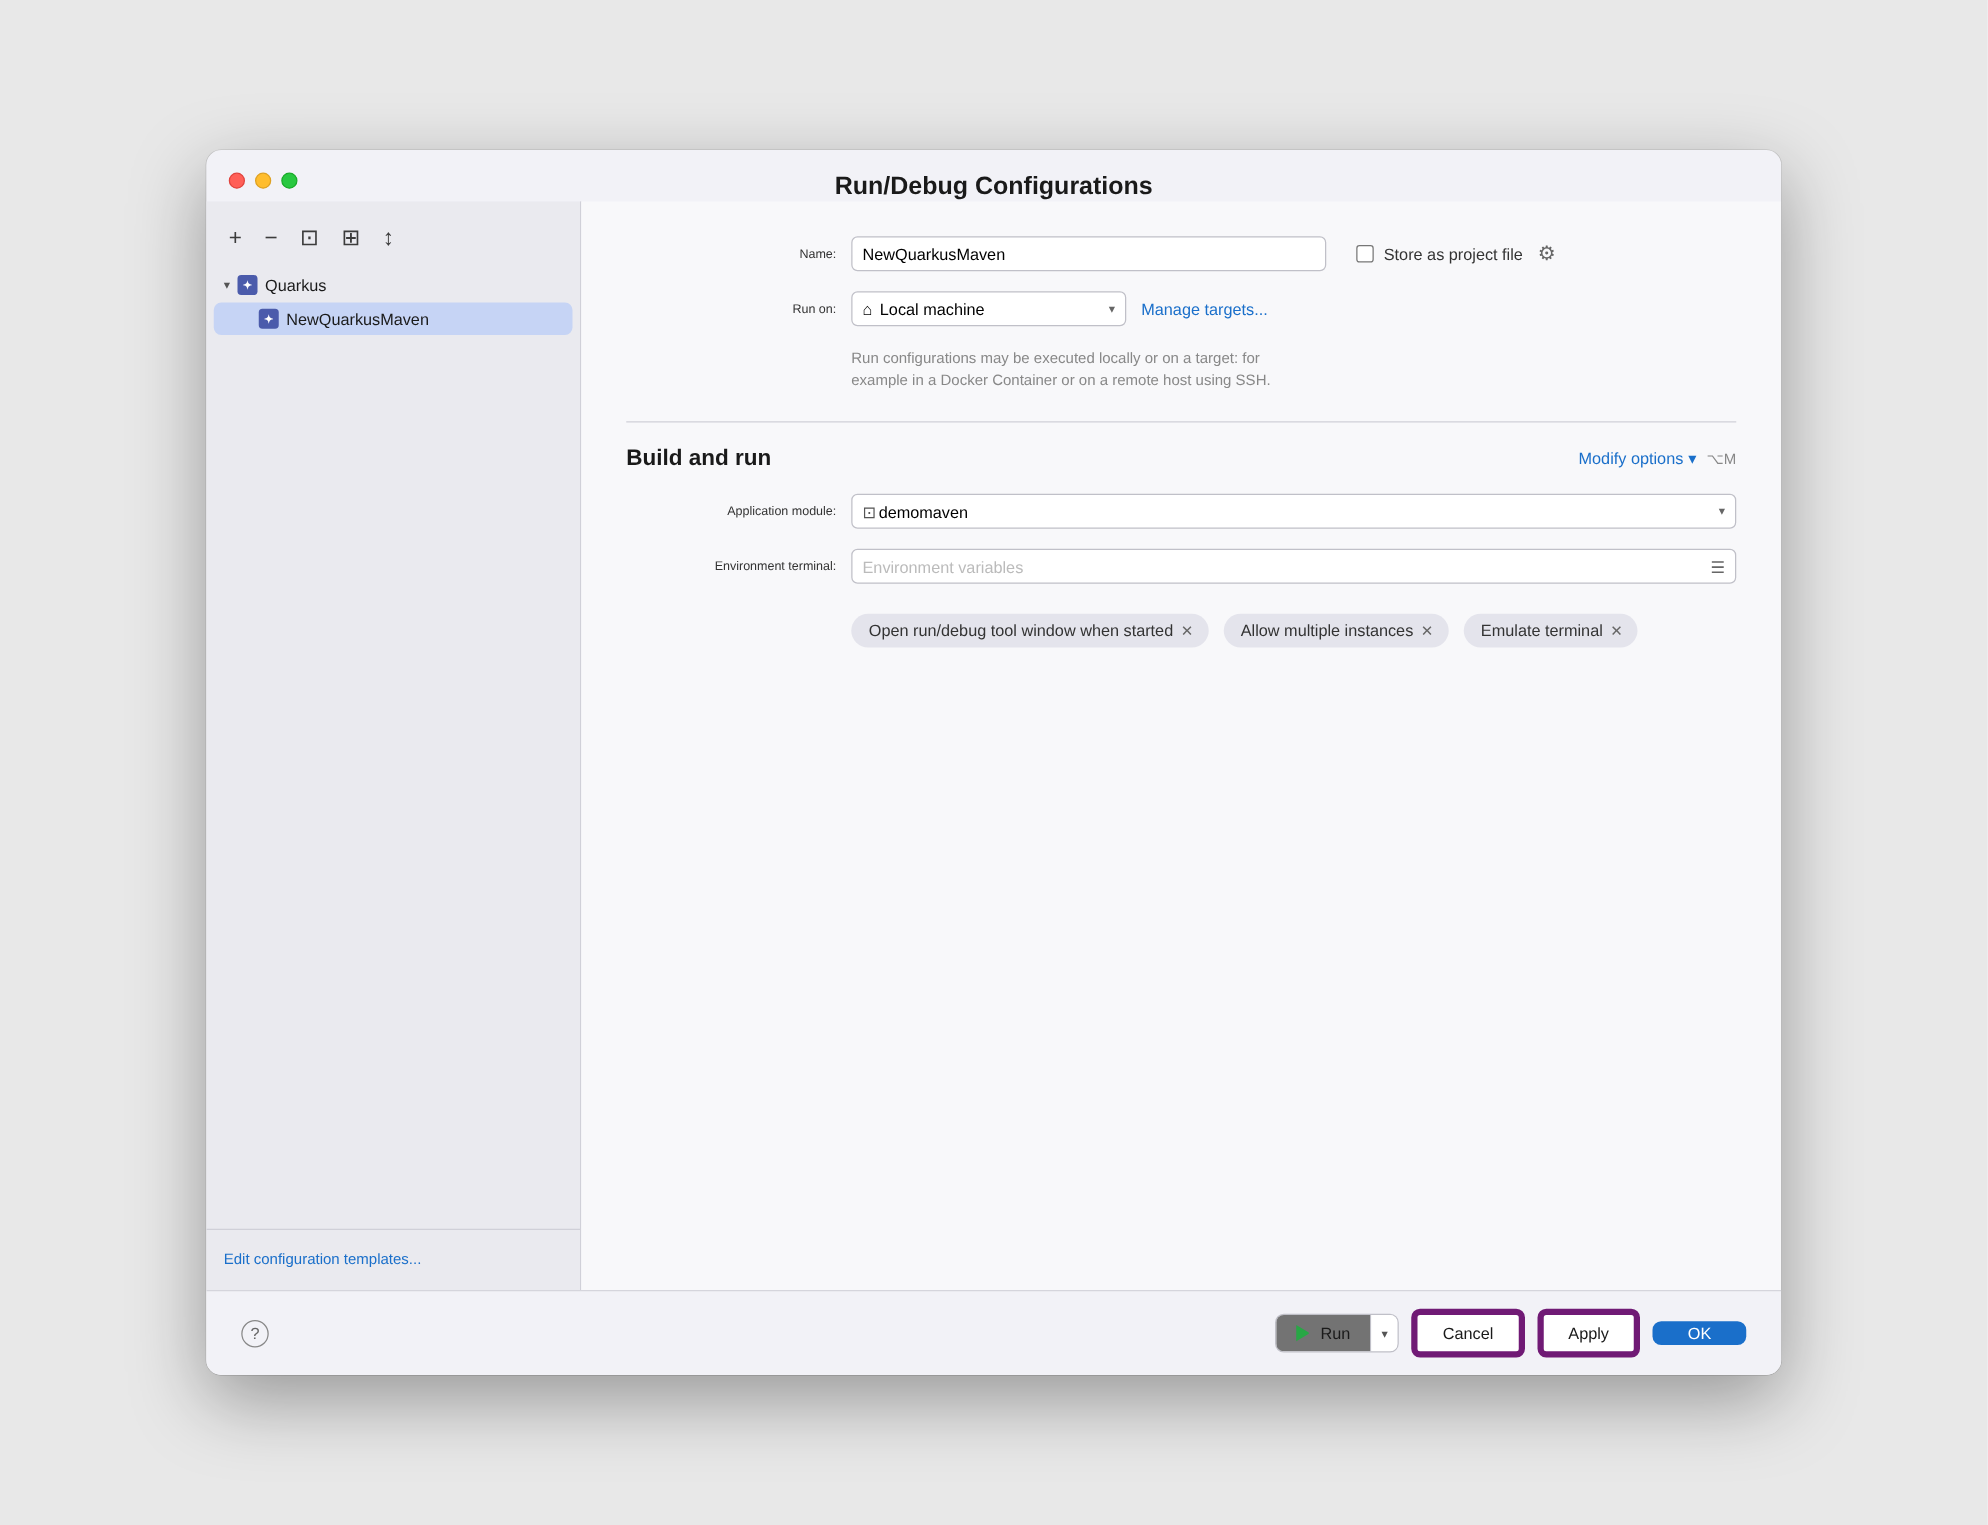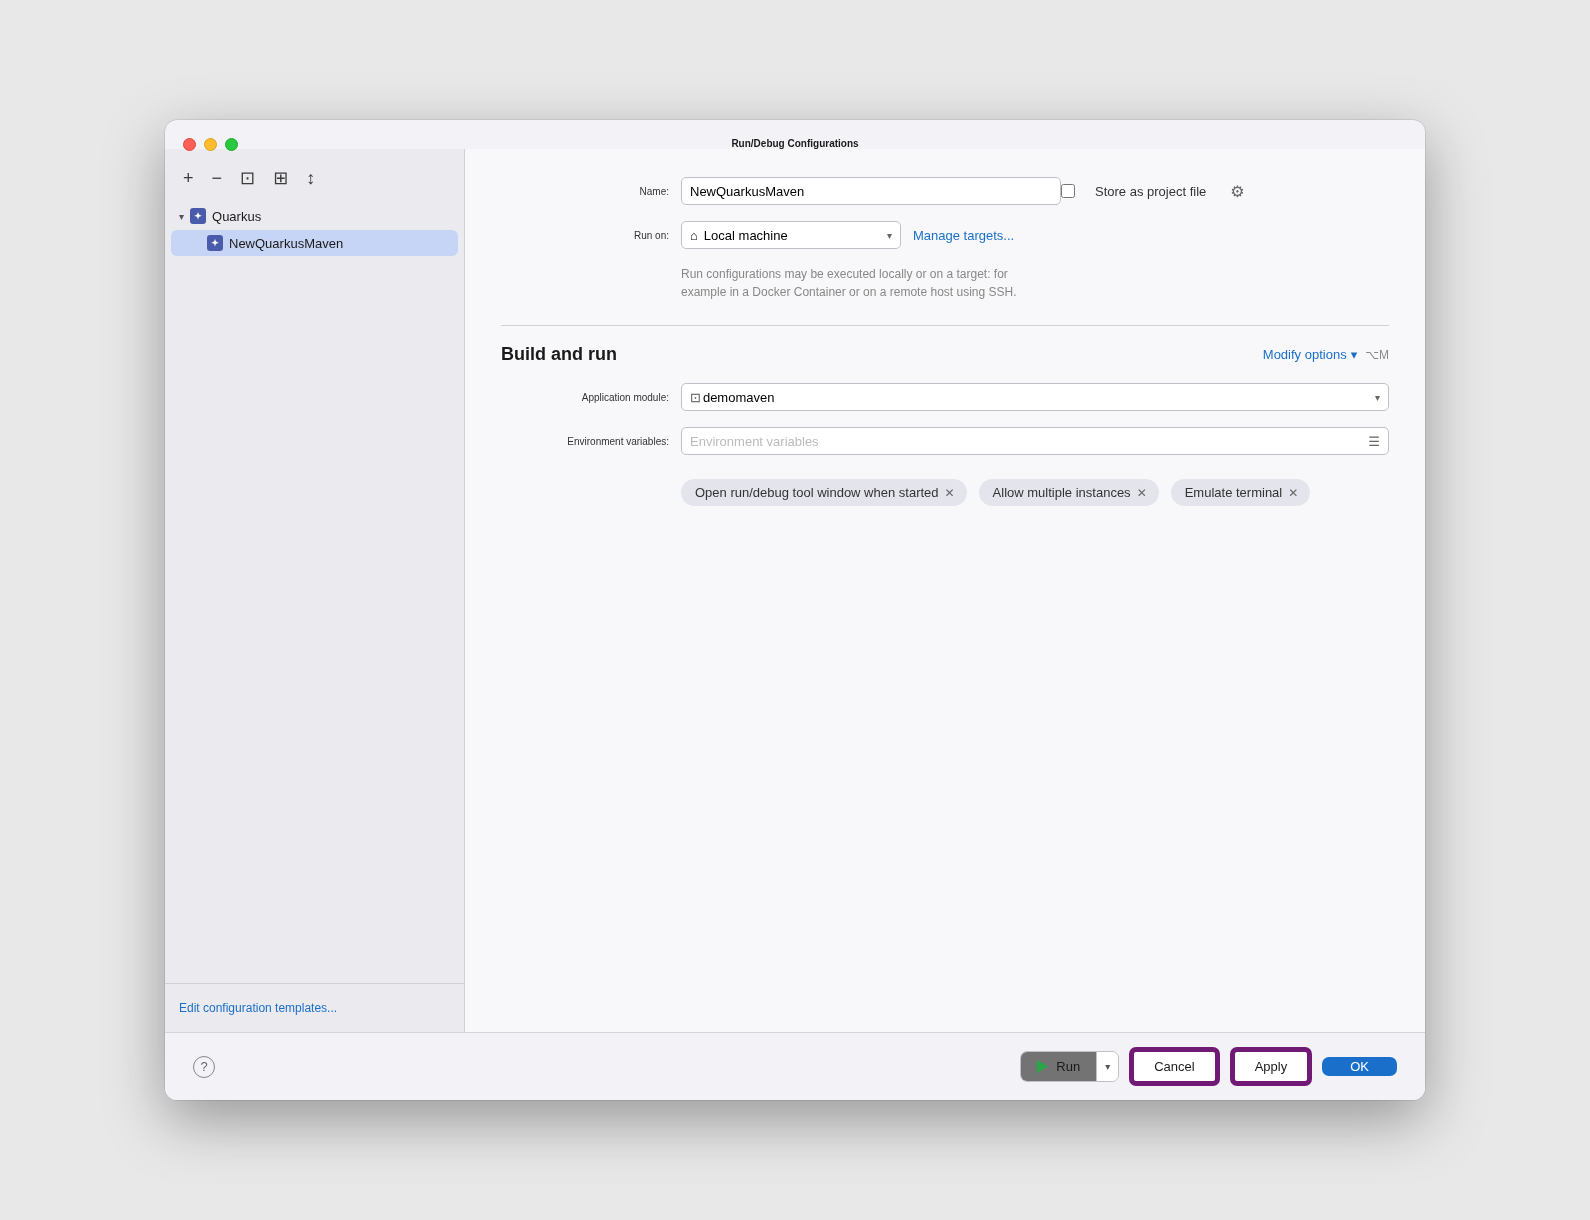--- a/index.html
+++ b/index.html
@@ -39,21 +39,21 @@
     }
     .traffic-light {
       width: 13px;
       height: 13px;
       border-radius: 50%;
     }
     .tl-close { background: #ff5f57; border: 0.5px solid #e0443e; }
     .tl-min { background: #ffbd2e; border: 0.5px solid #dea123; }
     .tl-max { background: #28c840; border: 0.5px solid #1aab29; }
     .dialog-title {
-      font-size: 10px;
+      font-size: 20px;
       font-weight: 600;
       color: #1a1a1a;
     }
     .dialog-body {
       display: flex;
       flex: 1;
       overflow: hidden;
     }
     
     .sidebar {
@@ -166,21 +166,22 @@
       border: 1px solid #c0c0c8;
       border-radius: 5px;
       padding: 0 8px;
       font-size: 13px;
       background: white;
       outline: none;
     }
     .store-project {
       display: flex;
       align-items: center;
-      gap: 20px;
+      gap: 8px;
+      margin-left: 24px;
     }
     .store-project input[type=checkbox] {
       width: 14px;
       height: 14px;
     }
     .store-project-label {
       font-size: 13px;
       color: #333;
     }
     .gear-btn {
@@ -485,21 +486,21 @@
       <div class="form-row">
         <span class="form-label">Application module:</span>
         <div class="app-module-select">
           <span class="module-icon">⊡</span>
           <span>demomaven</span>
           <span class="chevron">▾</span>
         </div>
       </div>
 
       <div class="form-row">
-        <span class="form-label">Environment variables:</span>
+        <span class="form-label">Environment terminal:</span>
         <div class="env-vars-input">
           <span style="color:#bbb;font-size:13px;">Environment variables</span>
           <button class="env-browse-btn">☰</button>
         </div>
       </div>
 
       <div class="tags-container">
         <div class="tag-chip">
           <span>Open run/debug tool window when started</span>
           <button class="tag-close">✕</button>

